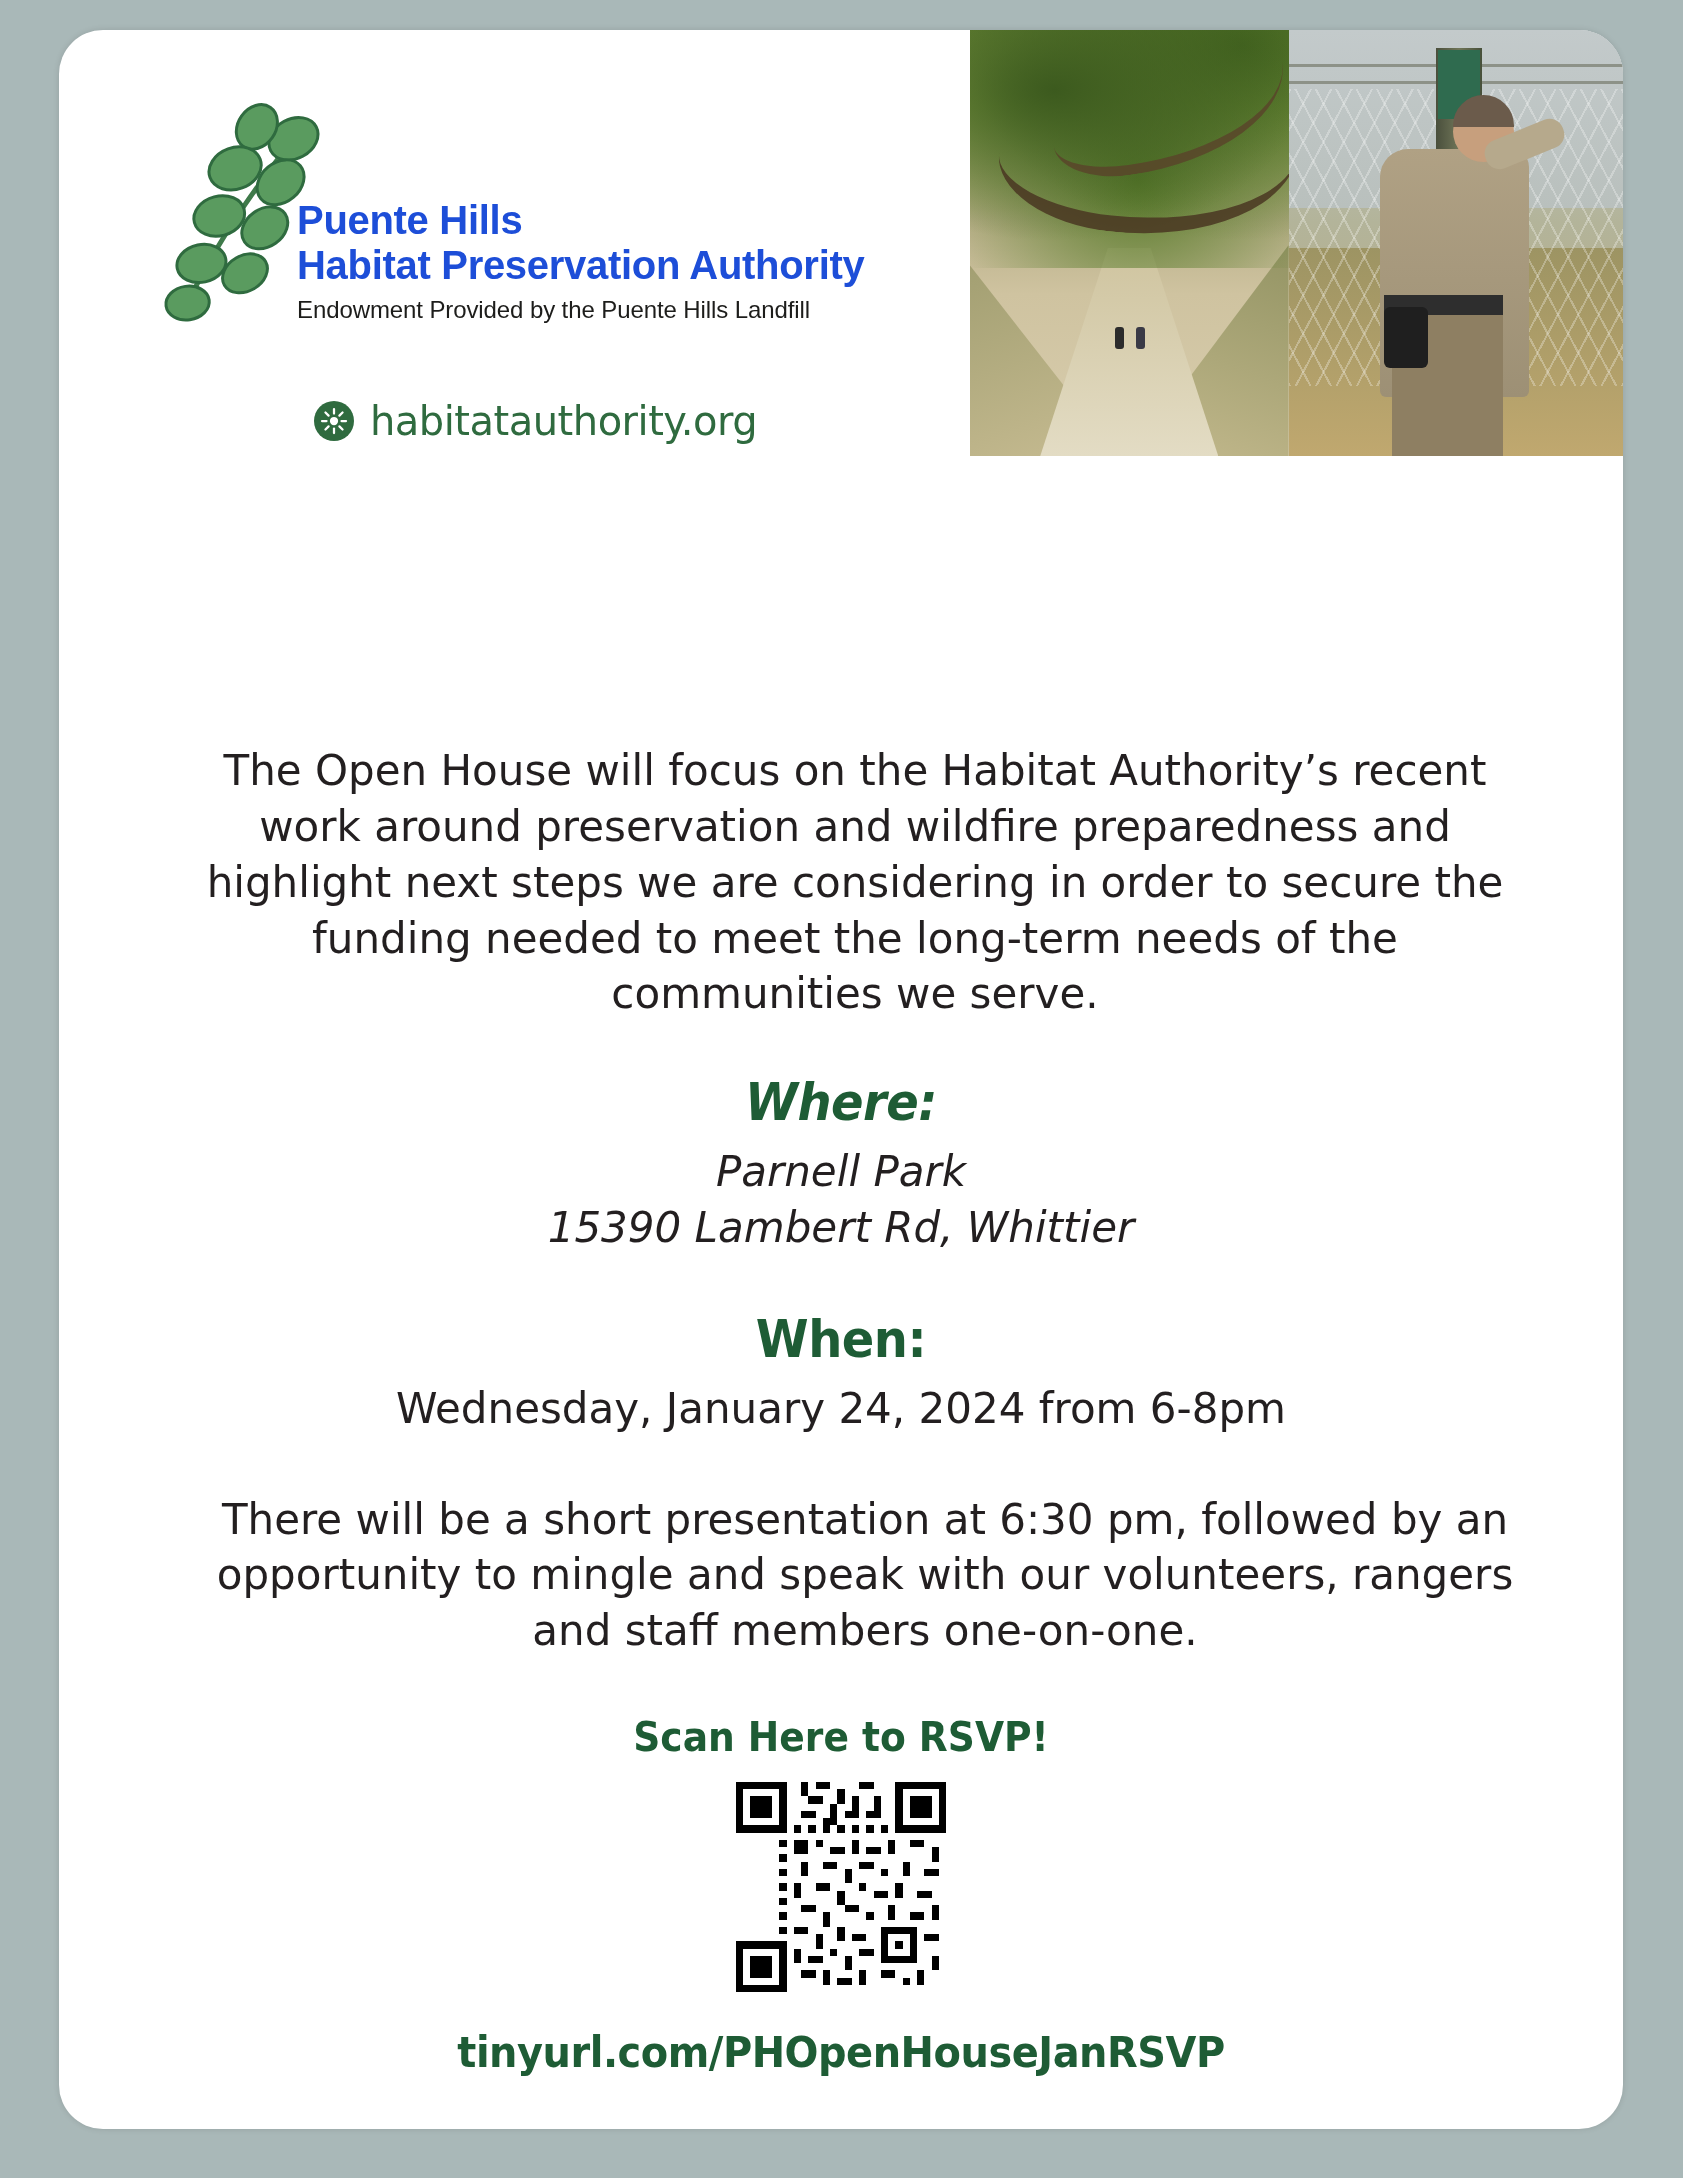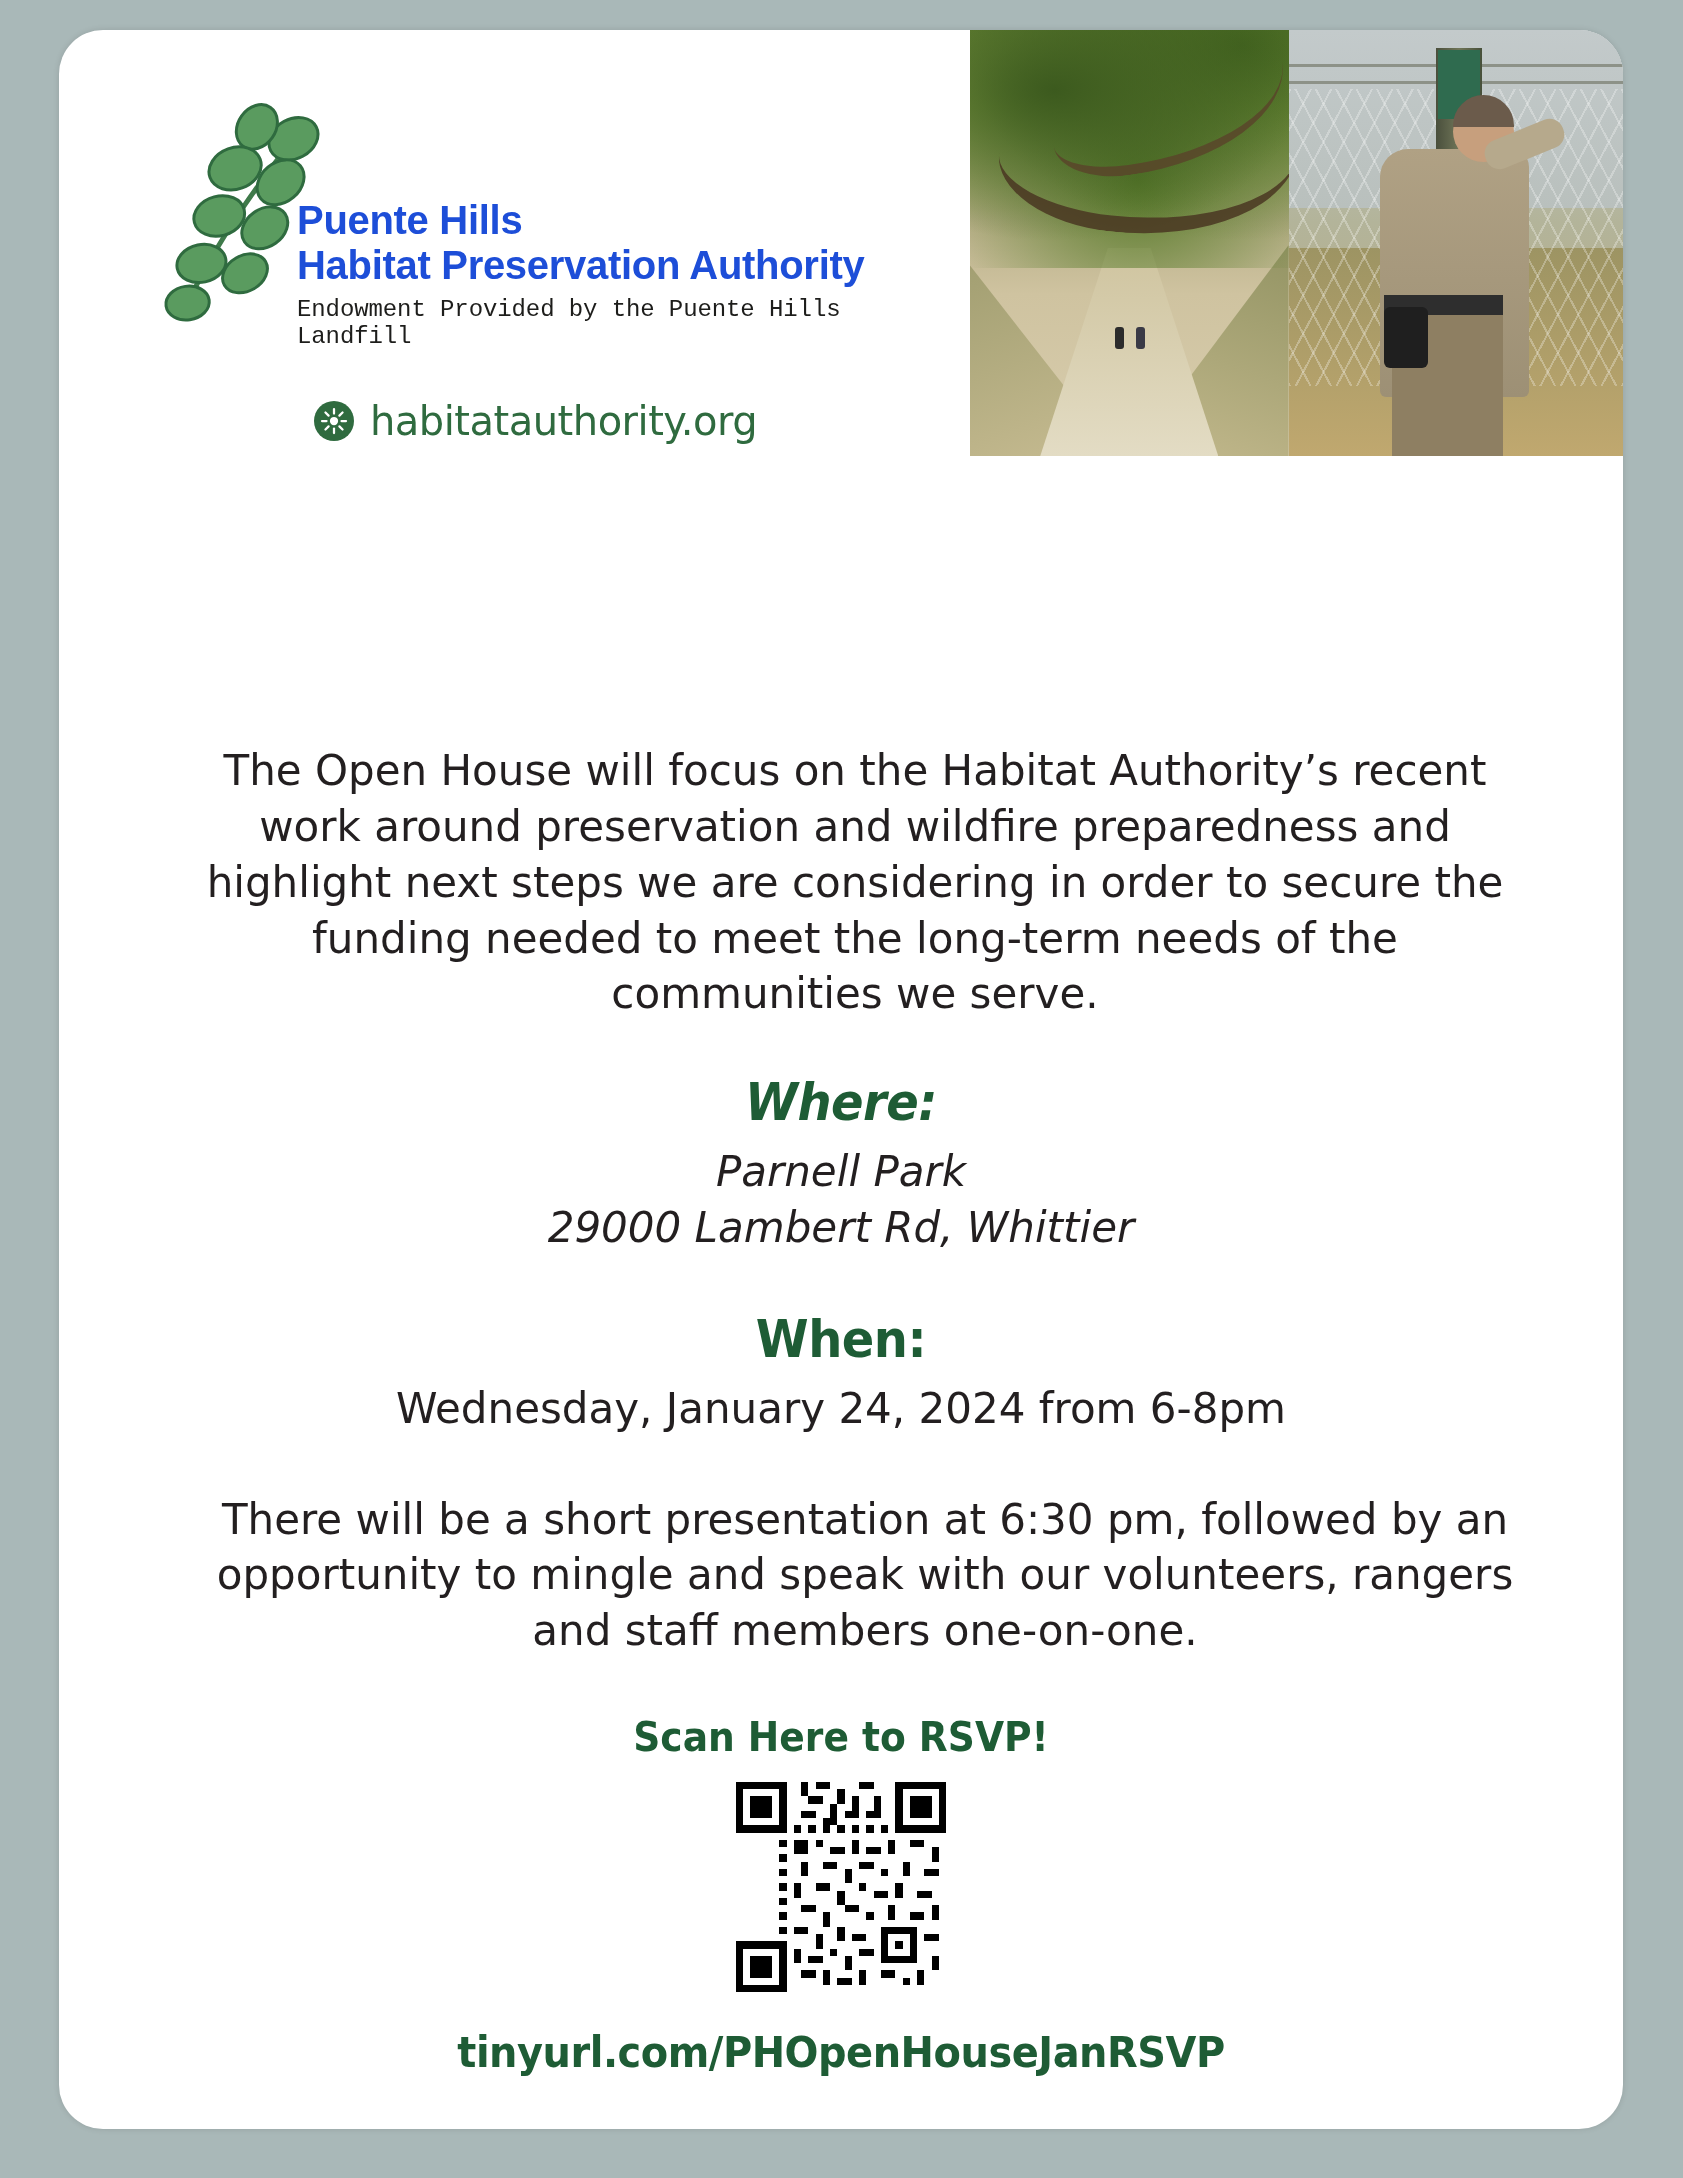--- a/index.html
+++ b/index.html
@@ -216,21 +216,21 @@
   }
   .org-line1, .org-line2 {
     font-family: Liberation Sans, sans-serif;
     font-weight: bold;
     font-size: 40px;
     color: #1d4ed8;
     letter-spacing: -0.3px;
     line-height: 1.12;
   }
   .org-sub {
-    font-family: Liberation Mono, monospace;
+    font-family: Liberation Sans, sans-serif;
     font-size: 24px;
     color: #1d1d1b;
     margin-top: 8px;
     letter-spacing: -0.1px;
   }
   .web-row {
     position: absolute;
     left: 255px;
     top: 368px;
     display: flex;
@@ -431,21 +431,21 @@
 
 
   <div class="content">
 
     <p class="para intro">The Open House will focus on the Habitat Authority’s recent work around preservation and wildfire preparedness and highlight next steps we are considering in order to secure the funding needed to meet the long-term needs of the communities we serve.</p>
 
     <div class="where-block">
       <div class="section-head">Where:</div>
       <div class="centered where-lines">
         <div>Parnell Park</div>
-        <div>29000 Lambert Rd, Whittier</div>
+        <div>15390 Lambert Rd, Whittier</div>
       </div>
     </div>
 
     <div class="when-block">
       <div class="section-head">When:</div>
       <div class="centered when-lines">
         <div>Wednesday, January 24, 2024 from 6-8pm</div>
       </div>
     </div>
 

